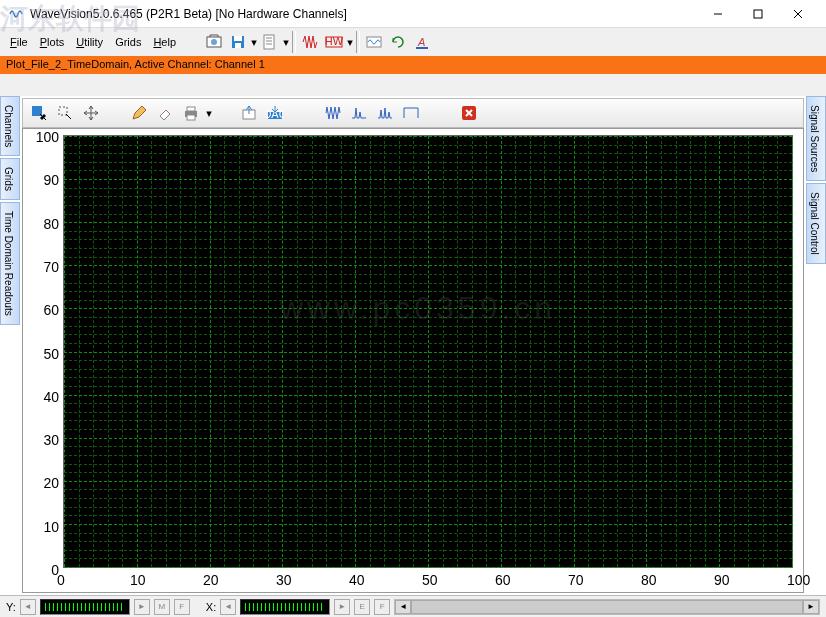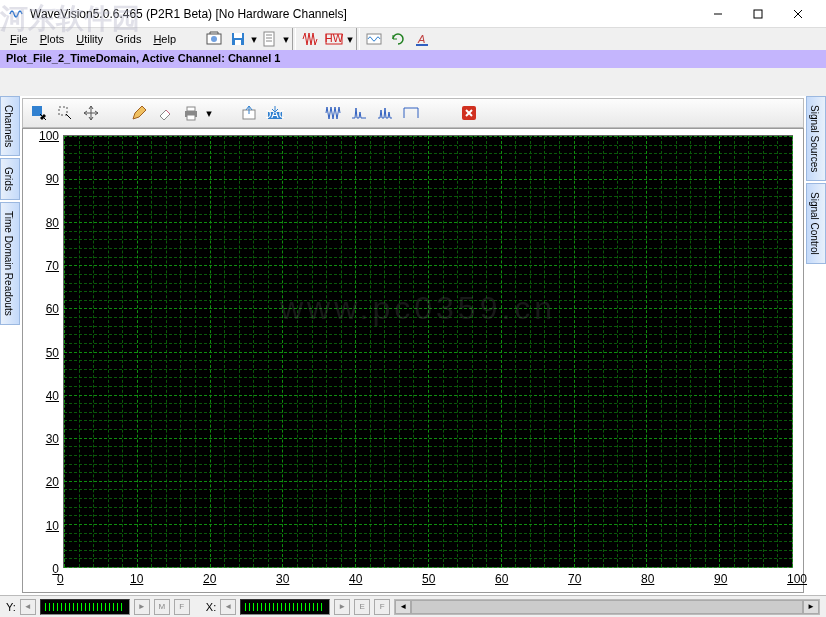--- a/index.html
+++ b/index.html
@@ -2,37 +2,37 @@
 <html><head>
 <meta charset="utf-8">
 <style>
 * { margin: 0; padding: 0; box-sizing: border-box; font-family: "Segoe UI", Tahoma, sans-serif; font-size: 11px; }
 body { background: #f0f0f0; width: 826px; height: 617px; overflow: hidden; position: relative; }
 .titlebar { height: 28px; background: #fff; display: flex; align-items: center; padding: 0 8px; border-bottom: 1px solid #ddd; }
 .titlebar .icon { width: 16px; height: 16px; margin-right: 6px; }
 .titlebar .title { flex: 1; color: #000; font-size: 12px; }
 .winbtns { display: flex; }
 .winbtn { width: 40px; height: 28px; display: flex; align-items: center; justify-content: center; background: none; border: none; cursor: pointer; }
-.menubar { height: 22px; background: #f0f0f0; display: flex; align-items: center; padding: 8px 4px; }
+.menubar { height: 22px; background: #f0f0f0; display: flex; align-items: center; padding: 14px 4px; }
 .menu-item { padding: 2px 6px; cursor: pointer; }
 .menu-item .u { text-decoration: underline; }
 .tbtn { width: 24px; height: 24px; border: 1px solid transparent; background: none; display: flex; align-items: center; justify-content: center; cursor: pointer; }
 .tbtn svg { width: 18px; height: 18px; }
 .dropdown-arrow { width: 8px; display: flex; align-items: center; justify-content: center; }
 .sep { width: 4px; height: 22px; border-left: 1px solid #a0a0a0; border-right: 1px solid #fff; margin: 0 2px; }
-.statusline { height: 18px; background: #c4b5fd; padding: 2px 6px; font-size: 11px; color: #000; font-weight: bold; }
+.statusline { height: 18px; background: #f97316; padding: 2px 6px; font-size: 11px; color: #000; }
 .content { position: absolute; top: 96px; left: 0; right: 0; bottom: 22px; display: flex; }
 .left-tabs { width: 20px; background: #fff; display: flex; flex-direction: column; }
 .vtab { writing-mode: vertical-lr; padding: 8px 2px; background: linear-gradient(to right,#e8f0fb,#c4dafa); border: 1px solid #9bb8e0; margin-bottom: 2px; cursor: pointer; font-size: 10px; text-align: center; }
 .right-tabs { width: 20px; background: #fff; display: flex; flex-direction: column; }
 .vtab-r { writing-mode: vertical-lr; padding: 8px 2px; background: linear-gradient(to left,#e8f0fb,#c4dafa); border: 1px solid #9bb8e0; margin-bottom: 2px; cursor: pointer; font-size: 10px; text-align: center; }
 .main { flex: 1; display: flex; flex-direction: column; background: #fff; padding: 2px; }
 .plot-toolbar { height: 30px; background: linear-gradient(#fdfdfd,#e8e8e8); border: 1px solid #bbb; display: flex; align-items: center; padding: 2px 4px; gap: 2px; }
 .plot-area { flex: 1; position: relative; background: #fff; border: 1px solid #999; }
-.axis-label { position: absolute; font-size: 12px; color: #000; text-decoration: underline; }
+.axis-label { position: absolute; font-size: 14px; color: #000; }
 .chart { position: absolute; top: 6px; left: 40px; right: 10px; bottom: 24px; background: #000; border: 1px solid #666; }
 .grid-line-v { position: absolute; top: 0; bottom: 0; width: 0; border-left: 1px dashed #0a5a0a; }
 .grid-line-h { position: absolute; left: 0; right: 0; height: 0; border-top: 1px dashed #0a5a0a; }
 .grid-line-v.major { border-left: 1px dashed #0f8f0f; }
 .grid-line-h.major { border-top: 1px dashed #0f8f0f; }
 .bottombar { position: absolute; bottom: 0; left: 0; right: 0; height: 22px; background: #f0f0f0; border-top: 1px solid #bbb; display: flex; align-items: center; padding: 2px 6px; gap: 4px; }
 .scale-box { width: 90px; height: 16px; background: #000; border: 1px inset #888; position: relative; }
 .scale-box::before { content:""; position:absolute; top:3px; bottom:3px; left:4px; right:4px; background: repeating-linear-gradient(90deg,#0f0 0 1px, transparent 1px 4px); }
 .mini-btn { width: 16px; height: 16px; background: #eee; border: 1px solid #aaa; font-size: 8px; display: flex; align-items: center; justify-content: center; cursor: pointer; color:#888; }
 .hscroll { flex: 1; height: 16px; background: #e8e8e8; border: 1px solid #bbb; position: relative; }

